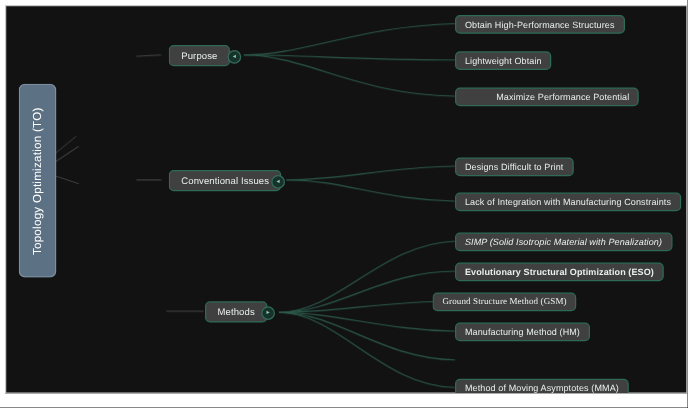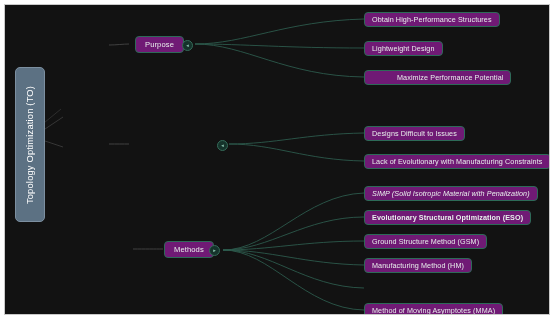--- a/index.html
+++ b/index.html
@@ -15,21 +15,21 @@
     width:546px;height:311px;
     background:#121212;
     border:1px solid #c9c9c9;
     box-sizing:border-box;
     overflow:hidden;
   }
   #edges{position:absolute;left:0;top:0;width:546px;height:311px;}
   .node{
     position:absolute;
     box-sizing:border-box;
-    background:#701a75;
+    background:#404040;
     border:1px solid #2d6a57;
     border-radius:4px;
     color:#e8efec;
     font-size:7.2px;
     line-height:1;
     letter-spacing:.1px;
     display:flex;align-items:center;
     padding:0 7px;
     white-space:nowrap;
     height:15px;
@@ -99,55 +99,58 @@
     <span>Topology Optimization (TO)</span>
   </div>
 
   <div class="node branch" style="left:130px;top:31px;">
     <span>Purpose</span>
   </div>
   <div class="toggle" style="left:177px;top:35px;">
     <span>◂</span>
   </div>
 
+  <div class="node branch" style="left:130px;top:131px;">
+    <span>Conventional Issues</span>
+  </div>
   <div class="toggle" style="left:212px;top:135px;">
     <span>◂</span>
   </div>
 
   <div class="node branch" style="left:159px;top:236px;align-items:center;">
     <span>Methods</span>
   </div>
   <div class="toggle" style="left:204px;top:240px;">
     <span>▸</span>
   </div>
 
   <div class="node" style="left:359px;top:7px;">
     <span>Obtain High-Performance Structures</span>
   </div>
   <div class="node" style="left:359px;top:36px;">
-    <span>Lightweight Design</span>
+    <span>Lightweight Obtain</span>
   </div>
   <div class="node" style="left:359px;top:65px;padding-left:32px;">
     <span>Maximize Performance Potential</span>
   </div>
 
   <div class="node" style="left:359px;top:121px;">
-    <span>Designs Difficult to Issues</span>
+    <span>Designs Difficult to Print</span>
   </div>
   <div class="node" style="left:359px;top:149px;">
-    <span>Lack of Evolutionary with Manufacturing Constraints</span>
+    <span>Lack of Integration with Manufacturing Constraints</span>
   </div>
 
   <div class="node" style="left:359px;top:181px;font-style:italic;">
     <span>SIMP (Solid Isotropic Material with Penalization)</span>
   </div>
   <div class="node" style="left:359px;top:205px;font-weight:bold;">
     <span>Evolutionary Structural Optimization (ESO)</span>
   </div>
-  <div class="node" style="left:359px;top:229px;">
+  <div class="node" style="left:341px;top:229px;font-family:Liberation Serif, serif;">
     <span>Ground Structure Method (GSM)</span>
   </div>
   <div class="node" style="left:359px;top:253px;">
     <span>Manufacturing Method (HM)</span>
   </div>
   <div class="node" style="left:359px;top:298px;text-align:right;">
     <span>Method of Moving Asymptotes (MMA)</span>
   </div>
 
 </div>

